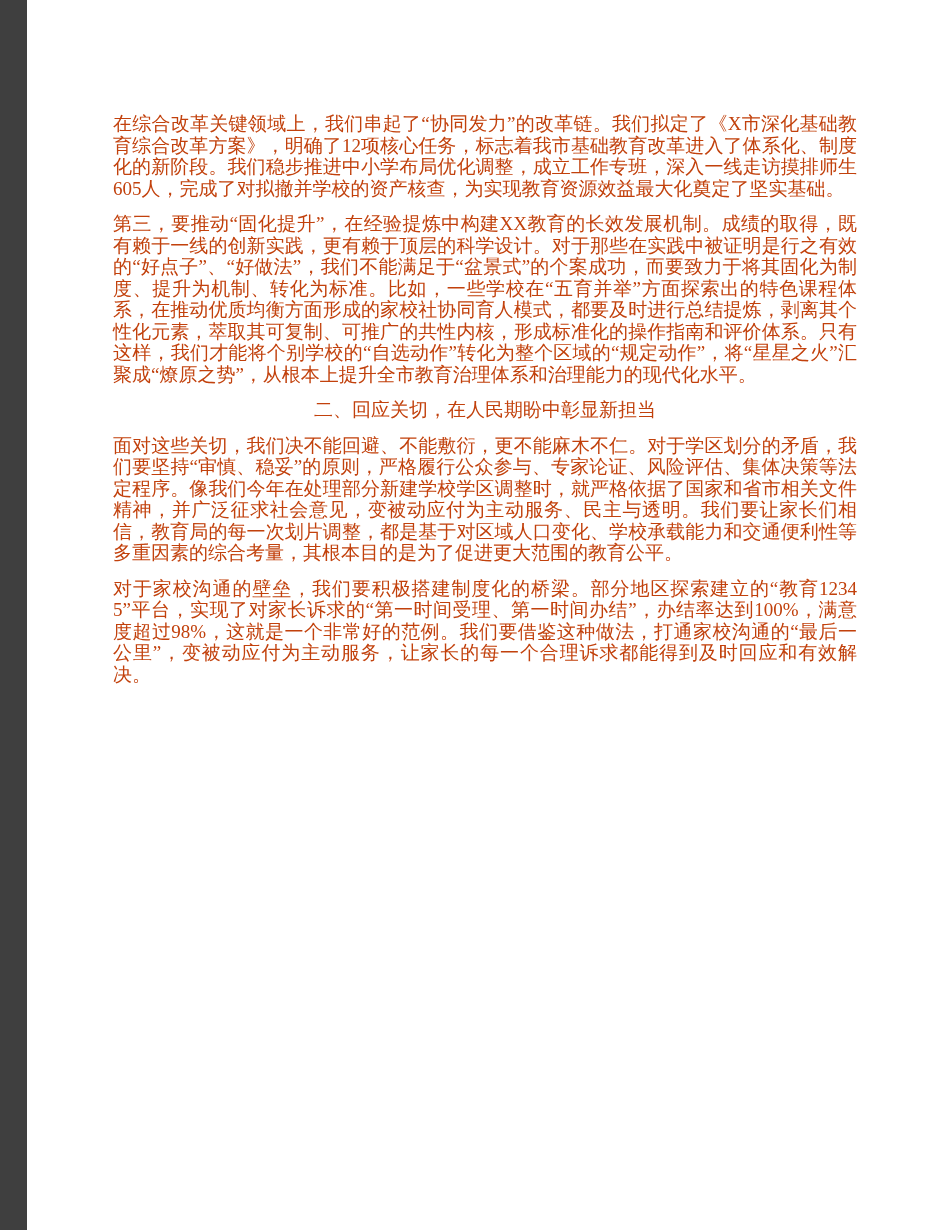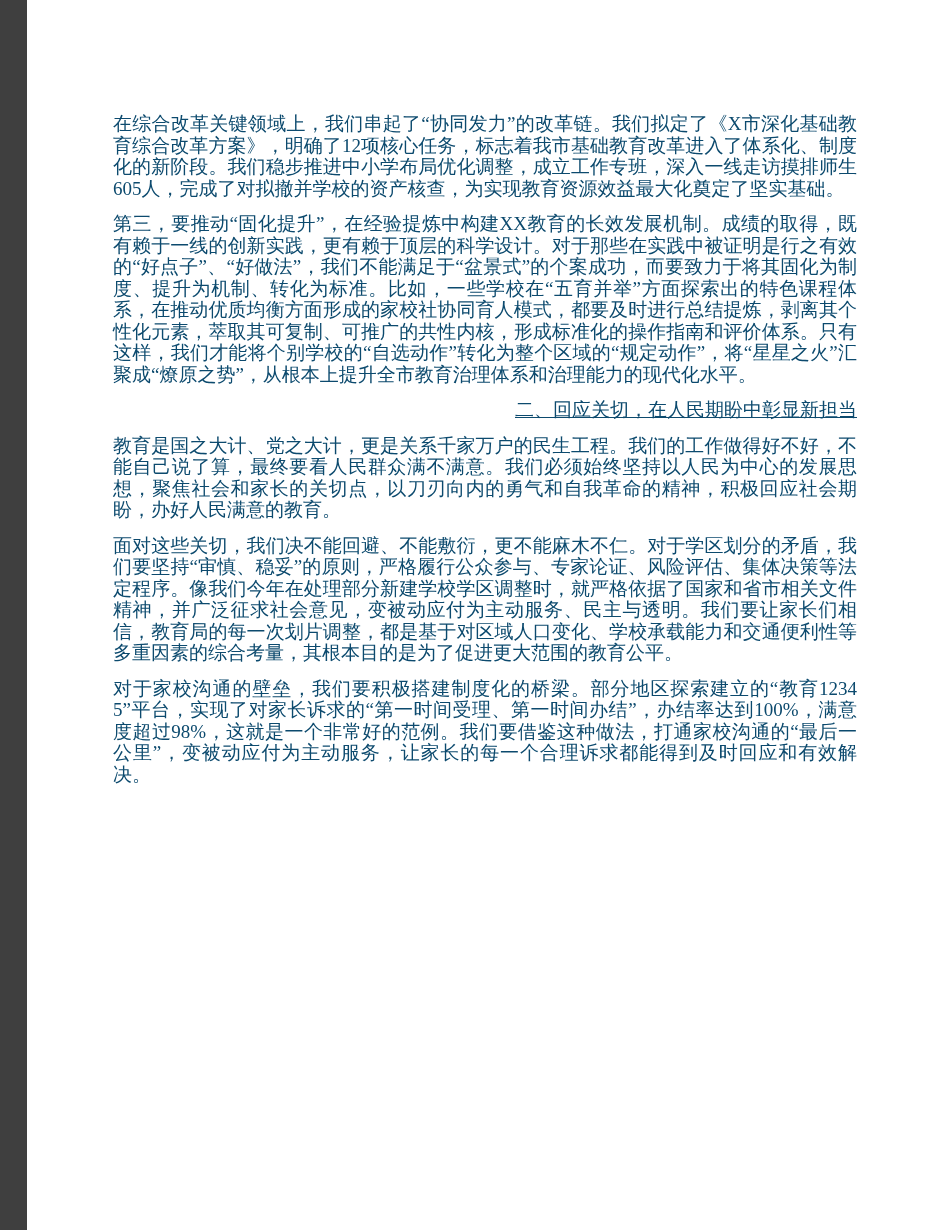--- a/index.html
+++ b/index.html
@@ -30,33 +30,31 @@
   }
   .content .para,
   .content .heading {
     font-size: 19px;
     line-height: 21.5px;
     font-weight: 400;
     text-align: justify;
     text-justify: inter-ideograph;
     margin: 0 0 14px 0;
     word-break: break-all;
-    color: #0c4a6e;
+    color: #c2410c;
   }
   .content .heading {
-    text-align: right;
-    text-decoration: underline;
+    text-align: center;
   }
 </style>
 </head>
 <body>
 
 <div class="page">
   <div class="left-strip"></div>
   <div class="content">
     <p class="para">在综合改革关键领域上，我们串起了“协同发力”的改革链。我们拟定了《X市深化基础教育综合改革方案》，明确了12项核心任务，标志着我市基础教育改革进入了体系化、制度化的新阶段。我们稳步推进中小学布局优化调整，成立工作专班，深入一线走访摸排师生605人，完成了对拟撤并学校的资产核查，为实现教育资源效益最大化奠定了坚实基础。</p>
     <p class="para">第三，要推动“固化提升”，在经验提炼中构建XX教育的长效发展机制。成绩的取得，既有赖于一线的创新实践，更有赖于顶层的科学设计。对于那些在实践中被证明是行之有效的“好点子”、“好做法”，我们不能满足于“盆景式”的个案成功，而要致力于将其固化为制度、提升为机制、转化为标准。比如，一些学校在“五育并举”方面探索出的特色课程体系，在推动优质均衡方面形成的家校社协同育人模式，都要及时进行总结提炼，剥离其个性化元素，萃取其可复制、可推广的共性内核，形成标准化的操作指南和评价体系。只有这样，我们才能将个别学校的“自选动作”转化为整个区域的“规定动作”，将“星星之火”汇聚成“燎原之势”，从根本上提升全市教育治理体系和治理能力的现代化水平。</p>
     <h2 class="heading">二、回应关切，在人民期盼中彰显新担当</h2>
-    <p class="para">教育是国之大计、党之大计，更是关系千家万户的民生工程。我们的工作做得好不好，不能自己说了算，最终要看人民群众满不满意。我们必须始终坚持以人民为中心的发展思想，聚焦社会和家长的关切点，以刀刃向内的勇气和自我革命的精神，积极回应社会期盼，办好人民满意的教育。</p>
     <p class="para">面对这些关切，我们决不能回避、不能敷衍，更不能麻木不仁。对于学区划分的矛盾，我们要坚持“审慎、稳妥”的原则，严格履行公众参与、专家论证、风险评估、集体决策等法定程序。像我们今年在处理部分新建学校学区调整时，就严格依据了国家和省市相关文件精神，并广泛征求社会意见，变被动应付为主动服务、民主与透明。我们要让家长们相信，教育局的每一次划片调整，都是基于对区域人口变化、学校承载能力和交通便利性等多重因素的综合考量，其根本目的是为了促进更大范围的教育公平。</p>
     <p class="para">对于家校沟通的壁垒，我们要积极搭建制度化的桥梁。部分地区探索建立的“教育12345”平台，实现了对家长诉求的“第一时间受理、第一时间办结”，办结率达到100%，满意度超过98%，这就是一个非常好的范例。我们要借鉴这种做法，打通家校沟通的“最后一公里”，变被动应付为主动服务，让家长的每一个合理诉求都能得到及时回应和有效解决。</p>
   </div>
 </div>
 
 </body></html>

